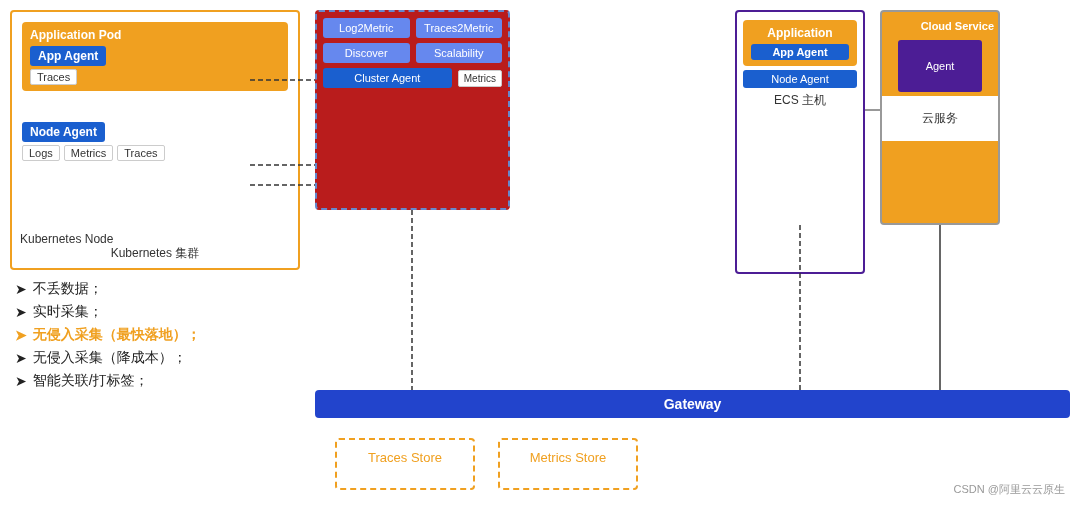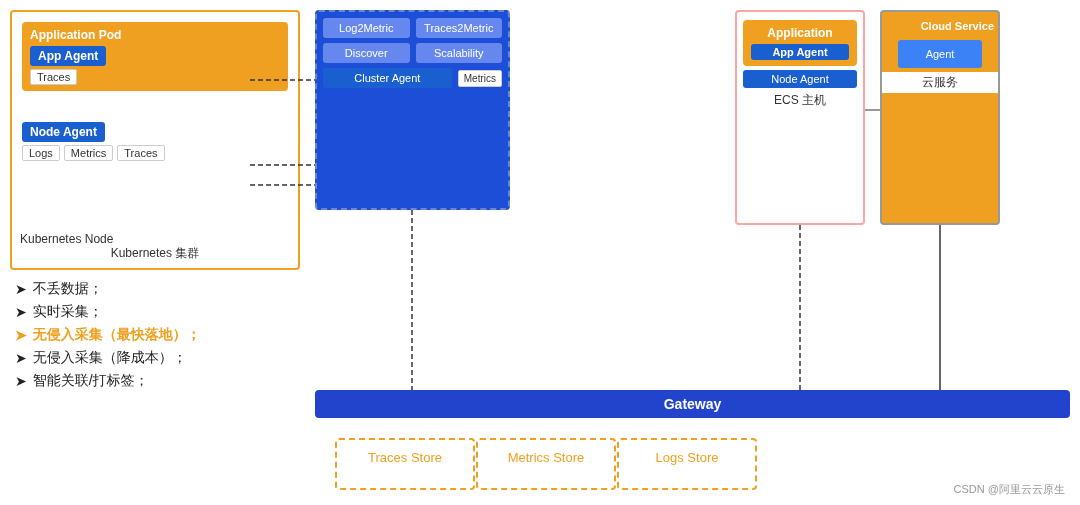--- a/index.html
+++ b/index.html
@@ -167,22 +167,22 @@
       width: 195px;
       height: 200px;
     }
 
     
     .ecs-outer-box {
       position: absolute;
       top: 10px;
       left: 735px;
       width: 130px;
-      height: 215px;
-      border: 2px solid #fca5a5;
+      height: 264px;
+      border: 2px solid #4c1d95;
       border-radius: 4px;
     }
 
     
     .cloud-outer-box {
       position: absolute;
       top: 10px;
       left: 880px;
       width: 120px;
       height: 215px;
@@ -201,21 +201,21 @@
     }
 
     
     .stores-area {
       position: absolute;
       bottom: 15px;
       left: 315px;
       right: 10px;
       height: 52px;
       display: flex;
-      gap: 1px;
+      gap: 23px;
       justify-content: flex-start;
       padding-left: 20px;
     }
 
     .k8s-inner-app-pod {
       position: absolute;
       top: 10px;
       left: 10px;
       right: 10px;
       background: #f0a020;
@@ -262,21 +262,21 @@
         <span class="tag-box">Traces</span>
       </div>
     </div>
 
     <div style="position:absolute;top:220px;left:8px;font-size:12px;color:#333;">Kubernetes Node</div>
 
     <div class="k8s-bottom-label">Kubernetes 集群</div>
   </div>
 
   <div class="pipeline-area">
-    <div style="border:2px dashed #6688cc;border-radius:4px;padding:6px;background:#1d4ed8;height:100%;">
+    <div style="border:2px dashed #6688cc;border-radius:4px;padding:6px;background:#b91c1c;height:100%;">
       <div class="pipeline-row">
         <div class="pipeline-box">Log2Metric</div>
         <div class="pipeline-box">Traces2Metric</div>
       </div>
       <div class="pipeline-row">
         <div class="pipeline-box">Discover</div>
         <div class="pipeline-box">Scalability</div>
       </div>
       <div class="cluster-agent-row">
         <div class="cluster-agent-box">Cluster Agent</div>
@@ -289,38 +289,35 @@
     <div style="background:#f0a020;border-radius:4px;padding:6px 8px;margin:8px 6px 4px;color:#fff;font-size:12px;font-weight:bold;text-align:center;">
       Application
       <div style="background:#1a5fcf;border-radius:3px;padding:2px 6px;color:#fff;font-size:11px;margin-top:4px;">App Agent</div>
     </div>
     <div style="background:#1a5fcf;border-radius:3px;padding:3px 6px;color:#fff;font-size:11px;text-align:center;margin:0 6px;">Node Agent</div>
     <div style="font-size:12px;color:#333;text-align:center;margin-top:4px;">ECS 主机</div>
   </div>
 
   <div class="cloud-outer-box">
     <div style="color:#fff;font-size:11px;font-weight:bold;text-align:right;padding:8px 4px 4px;">Cloud Service</div>
-    <div style="background:#3b82f6;border-radius:3px;padding:8px 6px;color:#fff;font-size:11px;text-align:center;margin:4px 16px;">Agent</div>
-    <div style="font-size:12px;color:#333;text-align:center;margin-top:4px;background:#fff;padding:2px;">云服务</div>
+    <div style="background:#4c1d95;border-radius:3px;padding:20px 6px;color:#fff;font-size:11px;text-align:center;margin:4px 16px;">Agent</div>
+    <div style="font-size:12px;color:#333;text-align:center;margin-top:4px;background:#fff;padding:14px;">云服务</div>
   </div>
 
   <div class="gateway-area">
     <div class="gateway-bar">Gateway</div>
   </div>
 
   <div class="stores-area">
     <div class="store-box">
       <span>Traces Store</span>
     </div>
     <div class="store-box">
       <span>Metrics Store</span>
     </div>
-    <div class="store-box">
-      <span>Logs Store</span>
-    </div>
   </div>
 
   <div style="position:absolute;top:280px;left:15px;display:flex;flex-direction:column;gap:5px;">
     <div class="feature-item">
       <span class="arrow-icon">➤</span>
       <span>不丢数据；</span>
     </div>
     <div class="feature-item">
       <span class="arrow-icon">➤</span>
       <span>实时采集；</span>

